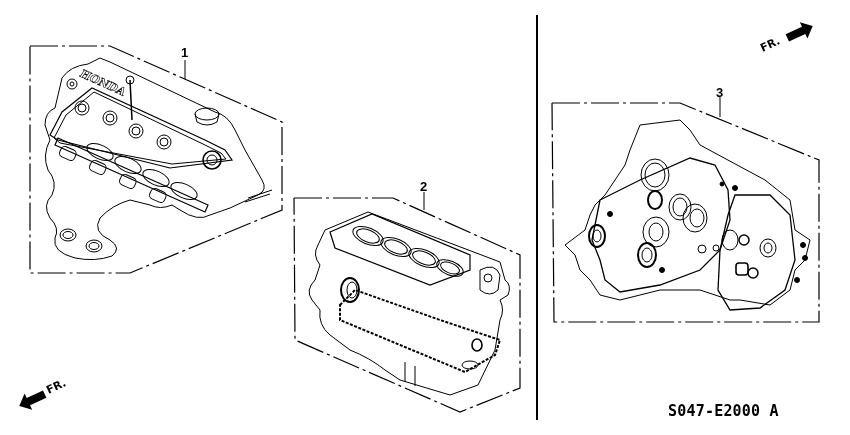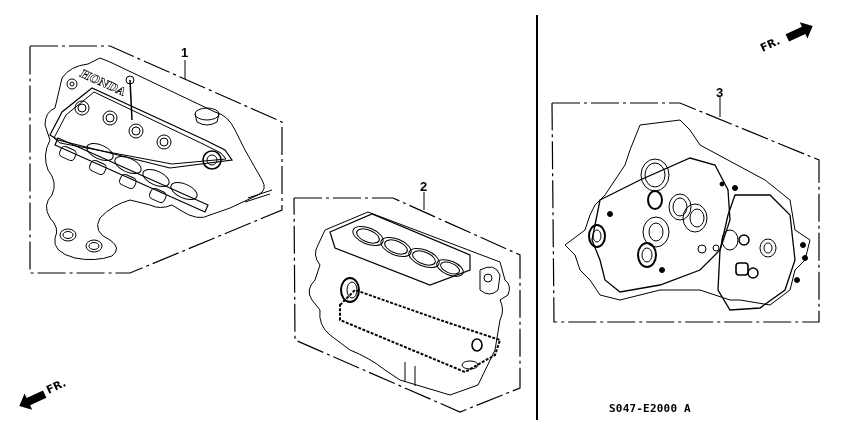--- a/index.html
+++ b/index.html
@@ -1,20 +1,20 @@
 <!DOCTYPE html>
 <html><head>
 <meta charset="utf-8">
 <style>
   html, body { margin: 0; padding: 0; background: #ffffff; }
   body { width: 850px; height: 435px; position: relative; overflow: hidden; font-family: "DejaVu Sans", sans-serif; }
   #diagram { position: absolute; left: 0; top: 0; width: 850px; height: 435px; }
   .callout { position: absolute; font-family: "Liberation Sans", sans-serif; font-weight: bold; font-size: 13px; color: #000; line-height: 1; }
   .fr-label { position: absolute; font-family: "DejaVu Sans", sans-serif; font-weight: bold; font-size: 11px; color: #000; }
-  .ref-code { position: absolute; left: 609px; top: 402px; font-family: "DejaVu Sans Mono", monospace; font-weight: bold; font-size: 11px; color: #000; letter-spacing: 0.2px; }
+  .ref-code { position: absolute; left: 668px; top: 402px; font-family: "DejaVu Sans Mono", monospace; font-weight: bold; font-size: 15px; color: #000; letter-spacing: 0.2px; }
 </style>
 </head>
 <body>
 
 <svg id="diagram" viewBox="0 0 850 435" xmlns="http://www.w3.org/2000/svg">
 
   <line x1="537" y1="15" x2="537" y2="420" stroke="#000" stroke-width="2"></line>
 
   <g>
     <polyline points="30,46 110,46 282,122 282,210 130,273 30,273 30,46" fill="none" stroke="#000" stroke-width="1.2" stroke-dasharray="28,4,3,4"></polyline>

